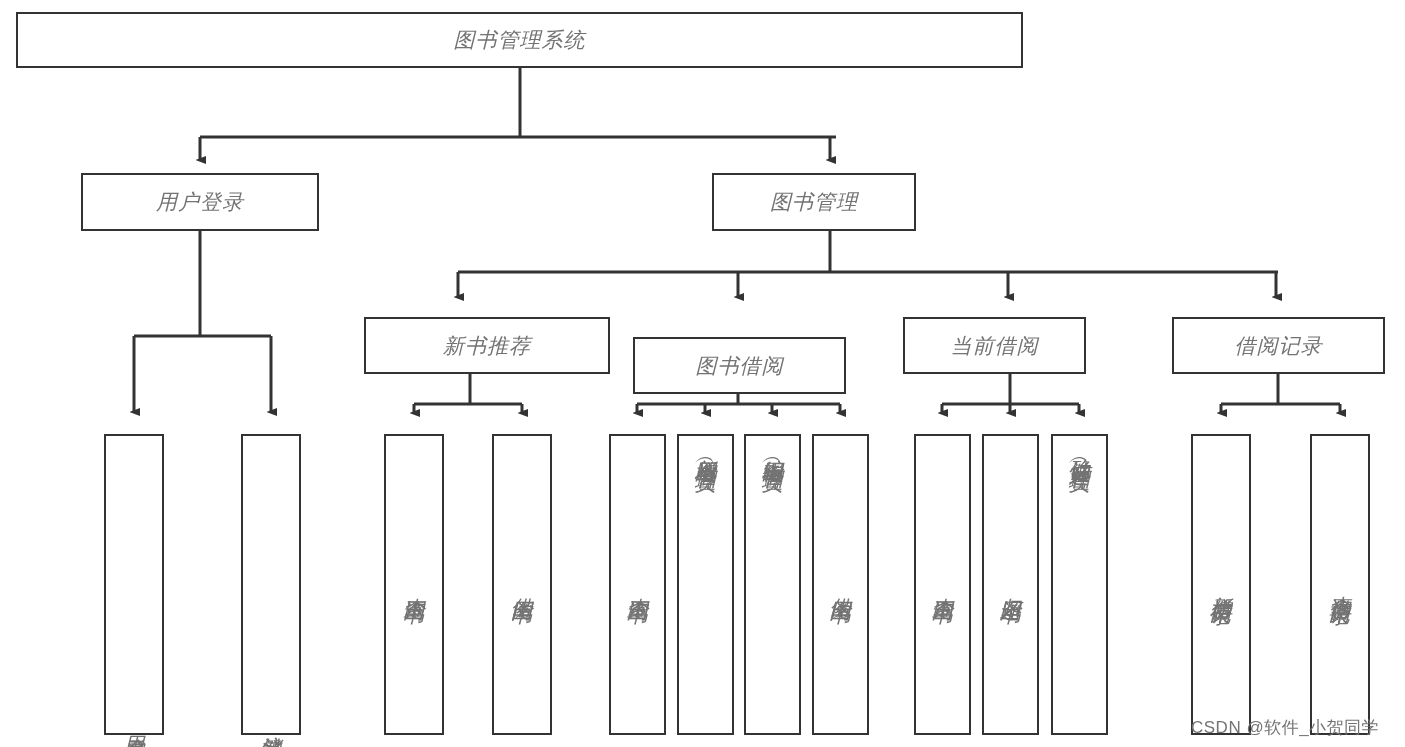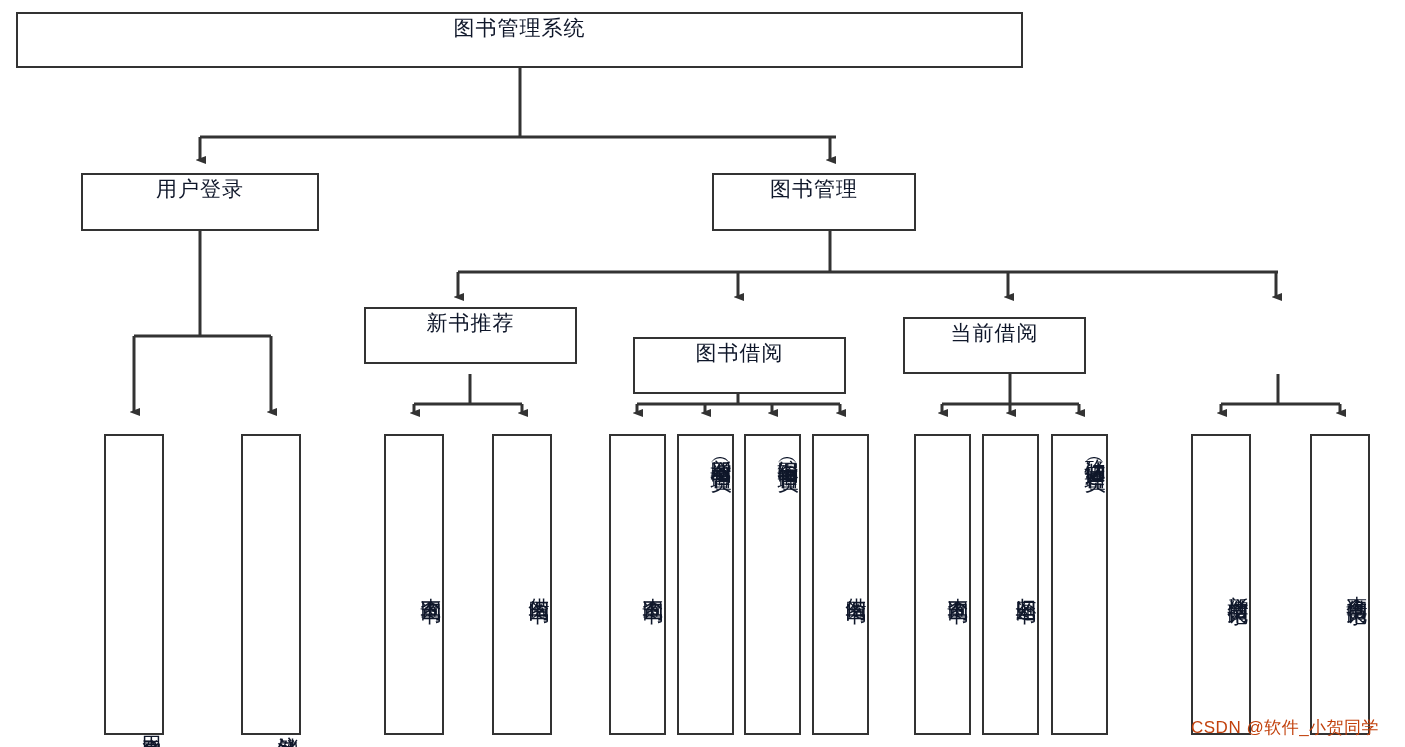--- a/index.html
+++ b/index.html
@@ -24,23 +24,24 @@
     width: 1405px;
     height: 747px;
     pointer-events: none;
   }
   .node {
     position: absolute;
     box-sizing: border-box;
     border: 2px solid #333333;
     background: #ffffff;
     display: flex;
-    align-items: flex-start;
+    align-items: center;
     justify-content: center;
-    color: #0f172a;
+    color: #737373;
+    font-style: italic;
   }
   .node.horiz {
     font-size: 21px;
     letter-spacing: 1px;
   }
   .node.vert {
     writing-mode: vertical-rl;
     text-orientation: upright;
     font-size: 21px;
     letter-spacing: 2px;
@@ -52,21 +53,21 @@
   }
   .node.vert.topped {
     justify-content: flex-start;
   }
   .node.vert.centered {
     justify-content: center;
   }
   .watermark {
     position: absolute;
     font-size: 17px;
-    color: #c2410c;
+    color: #737373;
     white-space: nowrap;
     letter-spacing: 0.5px;
   }
 </style>
 </head>
 <body>
 
 <div id="canvas">
 
   <svg class="edges" viewBox="0 0 1405 747">
@@ -123,28 +124,31 @@
     <span>图书管理系统</span>
   </div>
 
   <div class="node horiz" style="left:81px; top:173px; width:238px; height:58px;">
     <span>用户登录</span>
   </div>
   <div class="node horiz" style="left:712px; top:173px; width:204px; height:58px;">
     <span>图书管理</span>
   </div>
 
-  <div class="node horiz" style="left:364px; top:307px; width:213px; height:57px;">
+  <div class="node horiz" style="left:364px; top:317px; width:246px; height:57px;">
     <span>新书推荐</span>
   </div>
   <div class="node horiz" style="left:633px; top:317px; width:213px; height:57px;margin-top:20px;">
     <span>图书借阅</span>
   </div>
   <div class="node horiz" style="left:903px; top:317px; width:183px; height:57px;">
     <span>当前借阅</span>
+  </div>
+  <div class="node horiz" style="left:1172px; top:317px; width:213px; height:57px;">
+    <span>借阅记录</span>
   </div>
 
   <div class="node vert bottomed" style="left:104px; top:434px; width:60px; height:301px;">
     <span>用户登录</span>
   </div>
   <div class="node vert bottomed" style="left:241px; top:434px; width:60px; height:301px;">
     <span>注销登录</span>
   </div>
 
   <div class="node vert centered" style="left:384px; top:434px; width:60px; height:301px;">

